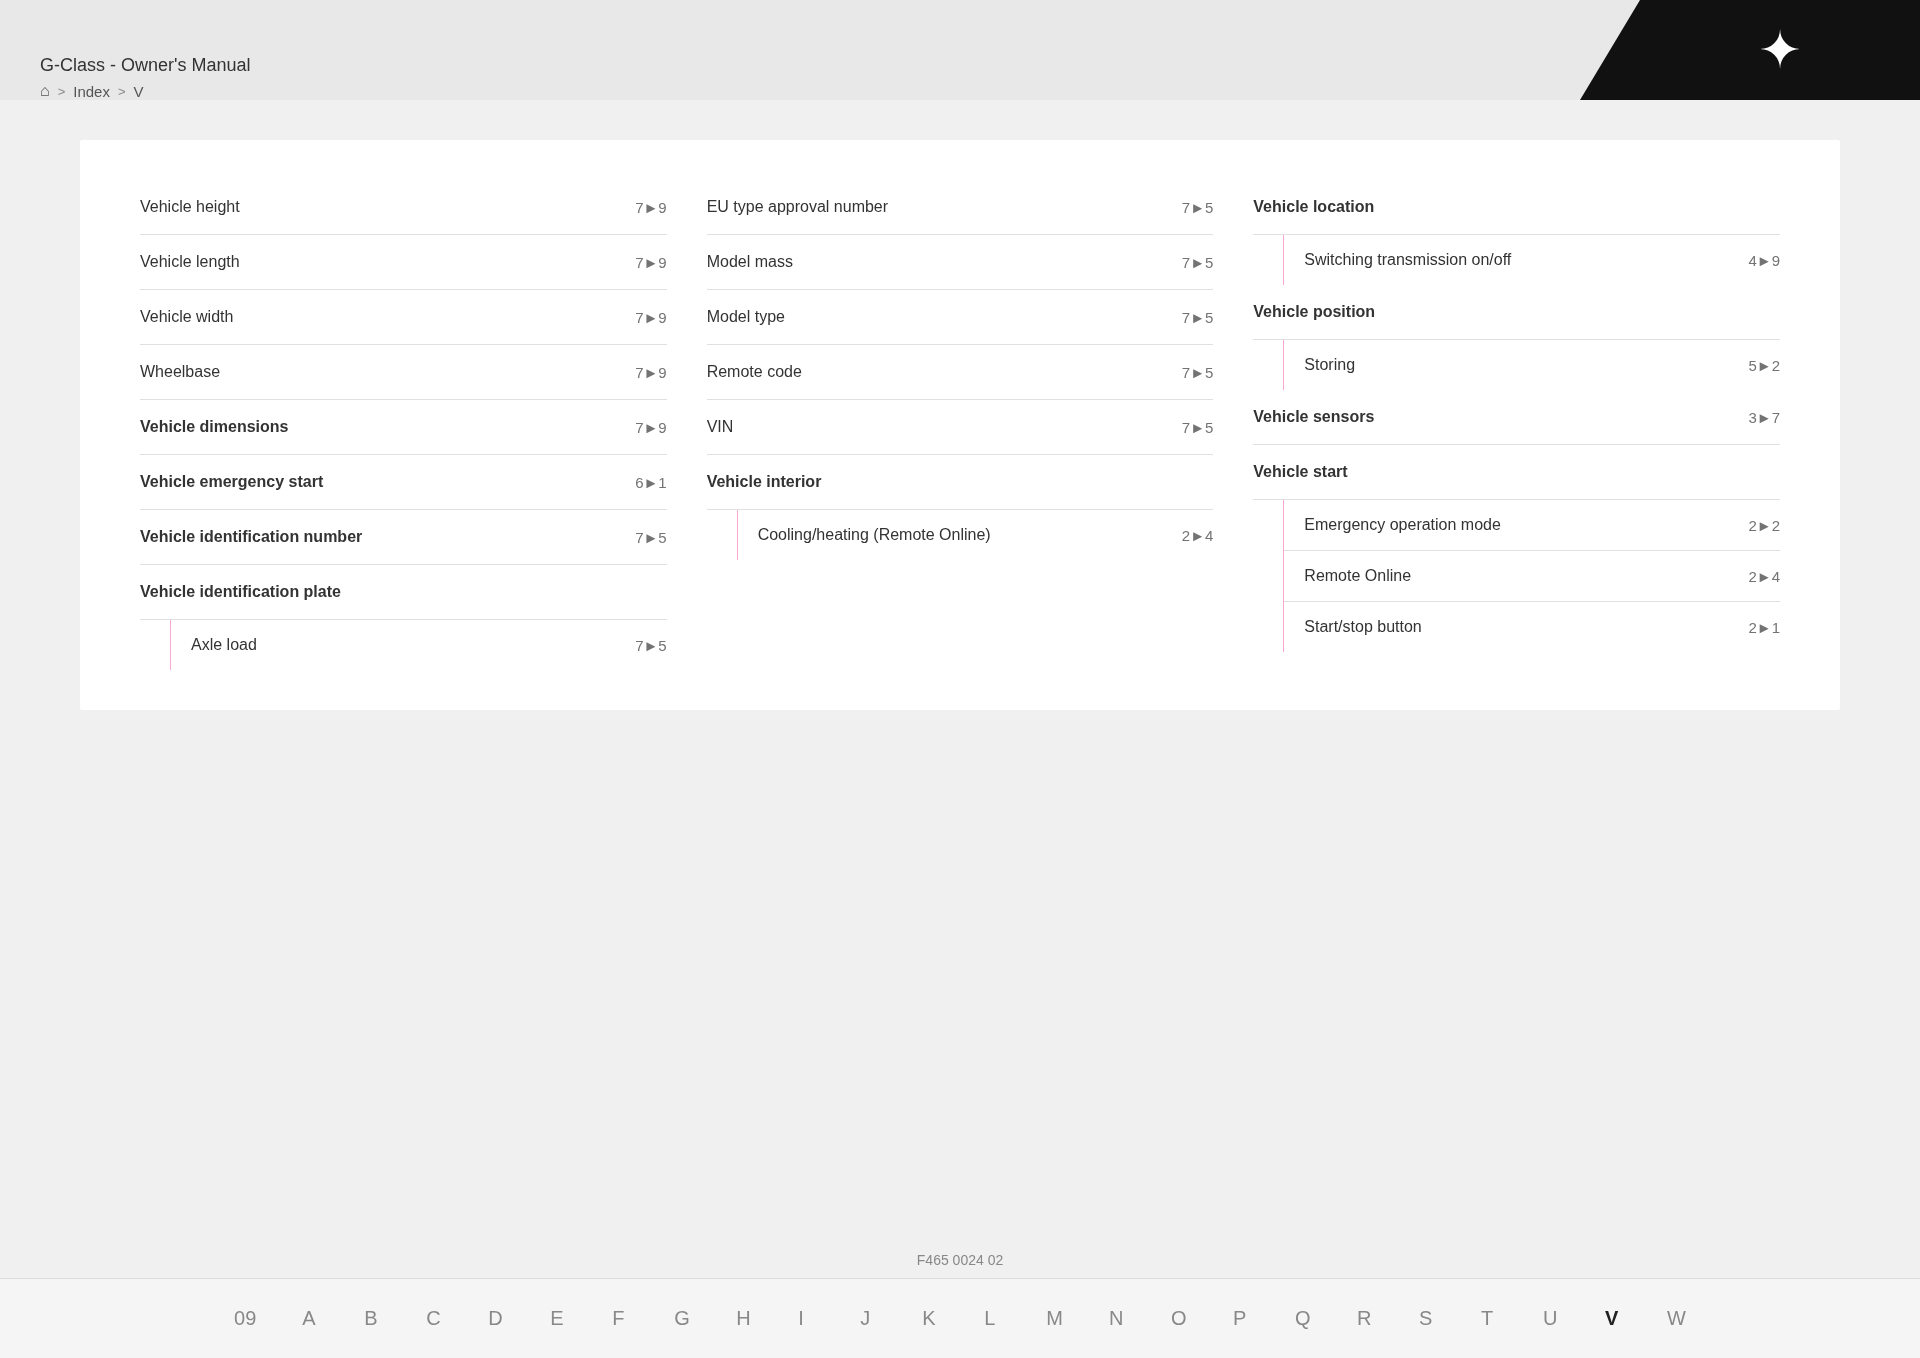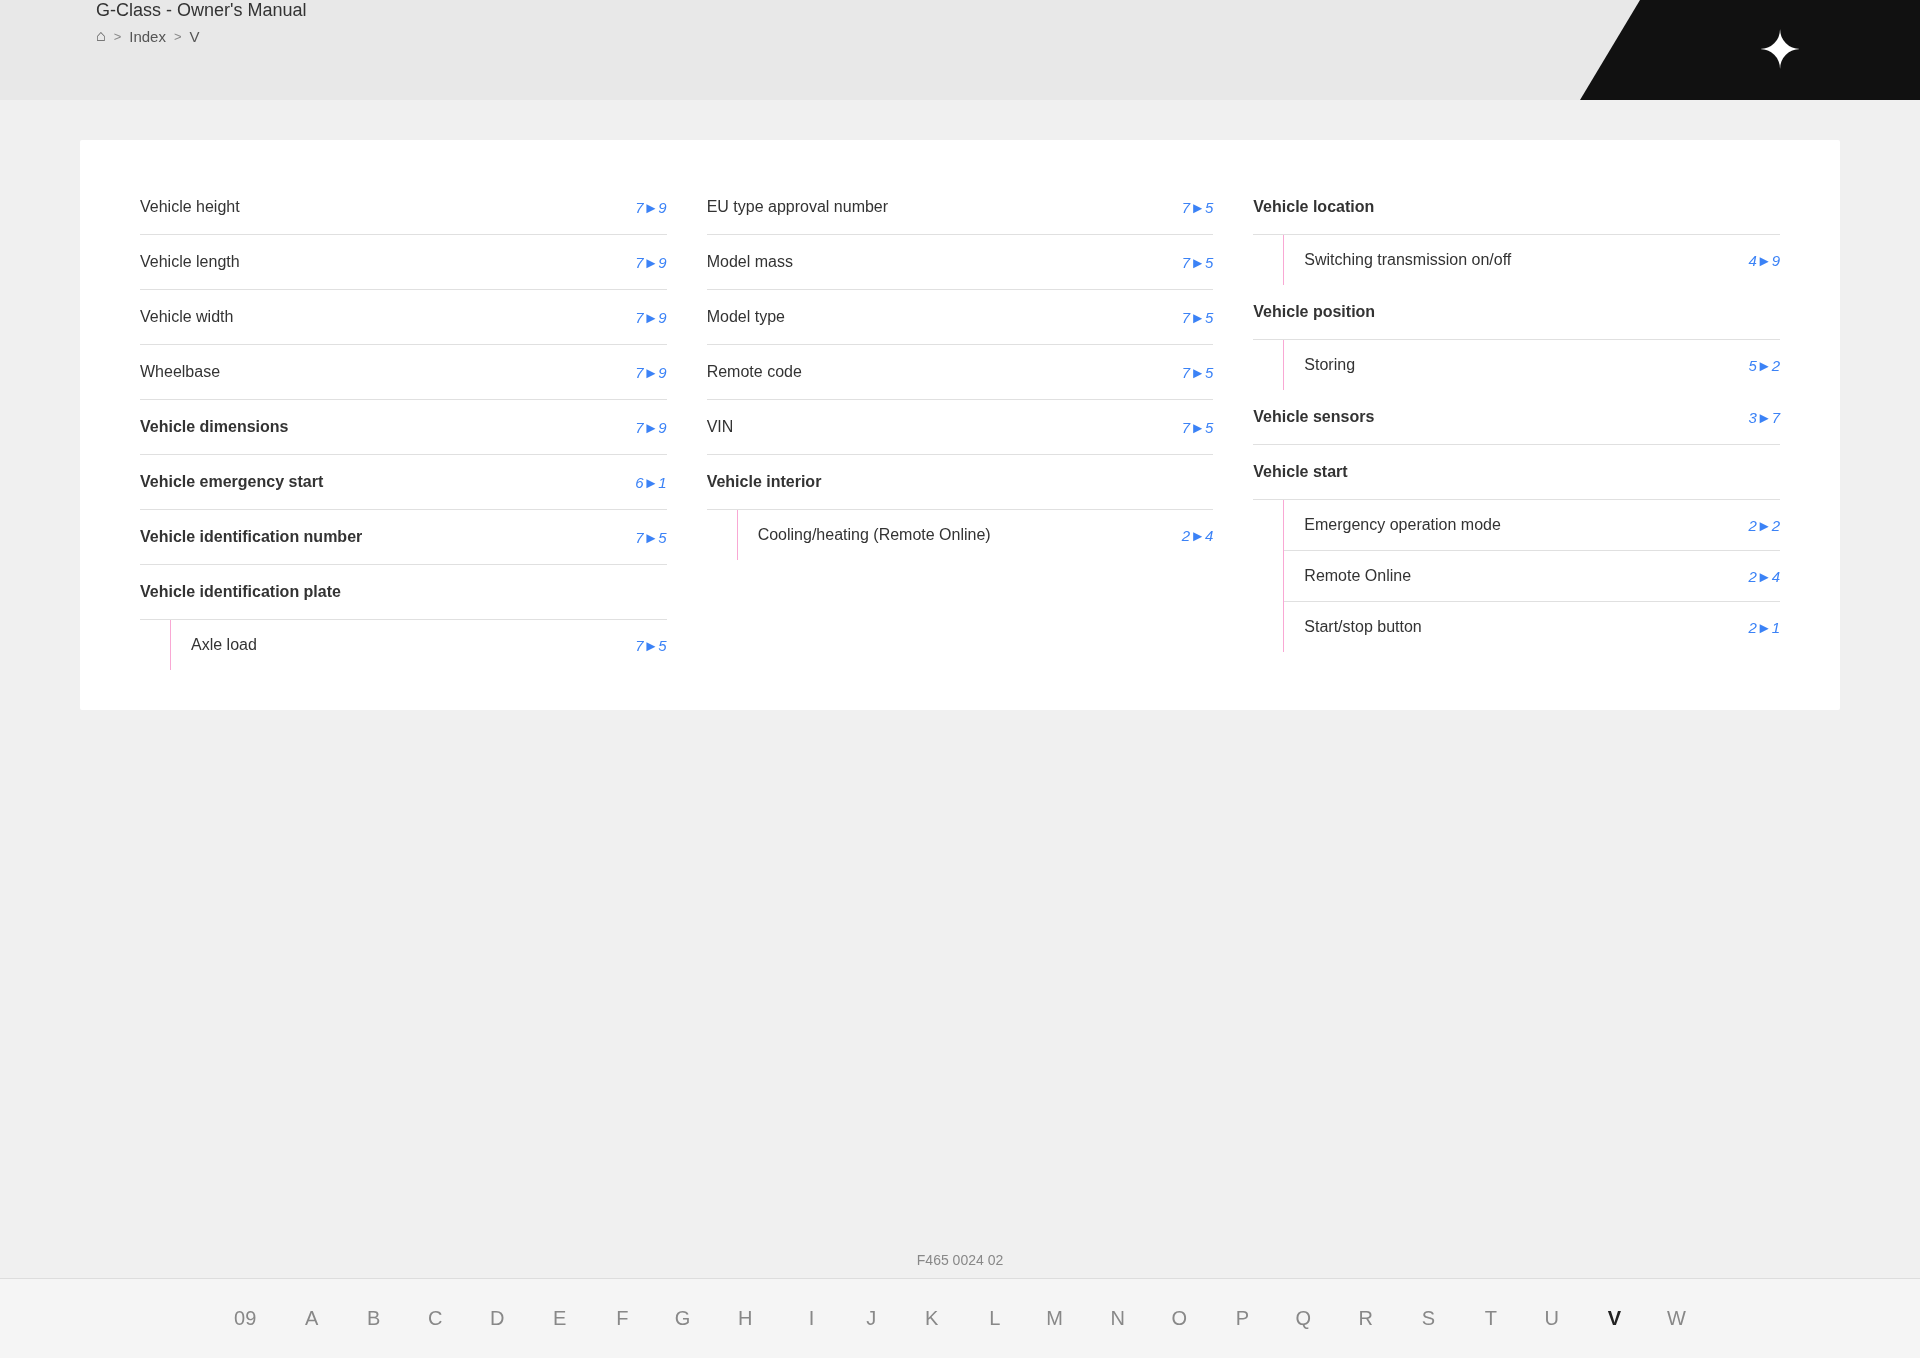--- a/index.html
+++ b/index.html
@@ -10,22 +10,22 @@
       min-height: 1358px;
       position: relative;
       overflow-x: hidden;
     }
 
     
     .header {
       background: #e8e8e8;
       height: 100px;
       display: flex;
-      align-items: flex-start;
-      padding: 0 96px;
+      align-items: flex-end;
+      padding: 0 40px;
       position: relative;
     }
     .header-left { display: flex; flex-direction: column; gap: 6px; }
     .header-title {
       font-size: 18px;
       color: #333;
       font-weight: normal;
     }
     .breadcrumb {
       display: flex;
@@ -86,26 +86,25 @@
 
     .entry-label {
       font-size: 16px;
       color: #333;
     }
     .entry-label.bold {
       font-weight: bold;
     }
     .entry-page {
       font-size: 15px;
-      color: #3b82f6;
+      color: #737373;
       white-space: nowrap;
       display: flex;
       align-items: center;
       gap: 1px;
-      font-style: italic;
     }
 
     
     .sub-entries {
       margin-left: 30px;
       border-left: 1px solid #f9a8d4;
       margin-bottom: 0;
     }
     .sub-entry {
       display: flex;
@@ -129,21 +128,21 @@
       bottom: 0;
       left: 0;
       right: 0;
     }
     .nav-letter {
       font-size: 20px;
       color: #888;
       cursor: pointer;
       padding: 5px 8px;
       min-width: 32px;
-      text-align: right;
+      text-align: left;
     }
     .nav-letter.active {
       color: #222;
       font-weight: bold;
     }
     .footer-code {
       position: absolute;
       bottom: 90px;
       left: 50%;
       transform: translateX(-50%);

